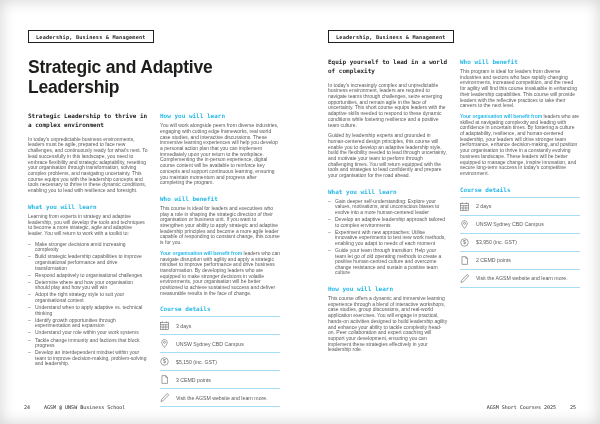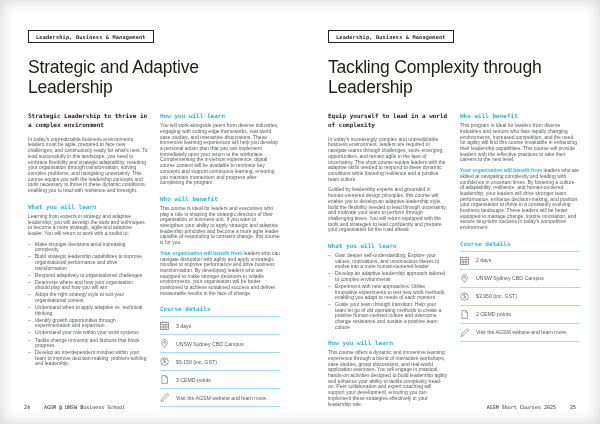--- a/index.html
+++ b/index.html
@@ -1,21 +1,21 @@
 <!DOCTYPE html>
 <html><head>
 <meta charset="utf-8">
 <style>
   html,body{margin:0;padding:0;background:#e9e9e9;}
   .spread{width:600px;height:424px;background:#ffffff;display:flex;position:relative;
     box-shadow:inset 0 0 16px rgba(0,0,0,.18);font-family:"Liberation Sans",sans-serif;}
   .page{width:300px;height:424px;box-sizing:border-box;padding:25px 20px 0 28px;position:relative;}
   .tag{display:inline-block;border:1px solid #231f20;padding:3px 7px 2px 7px;
     font:bold 5.2px "DejaVu Sans Mono",monospace;letter-spacing:.2px;color:#231f20;}
-  .title{font-weight:normal;font-size:17.5px;line-height:1.12;color:#1d1d1b;
+  .title{font-weight:bold;font-size:17.5px;line-height:1.12;color:#1d1d1b;
     letter-spacing:-.2px;margin:15px 0 0 0;max-width:240px;}
   .cols{display:flex;gap:12px;margin-top:14px;}
   .col{width:50%;min-width:0;}
   .subtitle{font:bold 6px/1.55 "DejaVu Sans Mono",monospace;color:#231f20;margin:0 0 7px 0;}
   .h-cyan{font:bold 6px "DejaVu Sans Mono",monospace;color:#29b8e8;margin:9px 0 4px 0;}
   .h-cyan.first{margin-top:1px;}
   p.body{font-size:5px;line-height:5.7px;color:#58595b;margin:0 0 5px 0;}
   .lead{color:#29b8e8;font-weight:bold;}
   ul.bullets{list-style:none;margin:2px 0 0 0;padding:0;}
   ul.bullets li{position:relative;padding-left:7px;font-size:5px;line-height:5.6px;
@@ -112,21 +112,20 @@
           </div>
         </div>
       </div>
     </div>
 
     <div class="footer fl"><span>24</span><span class="gap"></span><span>AGSM @ UNSW Business School</span></div>
   </div>
 
   <div class="page">
     <span class="tag">Leadership, Business &amp; Management</span>
-    <h1 class="title">Tackling Complexity through Leadership</h1>
 
     <div class="cols">
       <div class="col">
         <p class="subtitle">Equip yourself to lead in a world of complexity</p>
         <p class="body">In today's increasingly complex and unpredictable business environment, leaders are required to navigate teams through challenges, seize emerging opportunities, and remain agile in the face of uncertainty. This short course equips leaders with the adaptive skills needed to respond to these dynamic conditions while fostering resilience and a positive team culture.</p>
         <p class="body">Guided by leadership experts and grounded in human-centered design principles, this course will enable you to develop an adaptive leadership style, build the flexibility needed to lead through uncertainty, and motivate your team to perform through challenging times. You will return equipped with the tools and strategies to lead confidently and prepare your organisation for the road ahead.</p>
 
         <h3 class="h-cyan">What you will learn</h3>
         <ul class="bullets">
           <li>Gain deeper self-understanding: Explore your values, motivations, and unconscious biases to evolve into a more human-centered leader</li>

